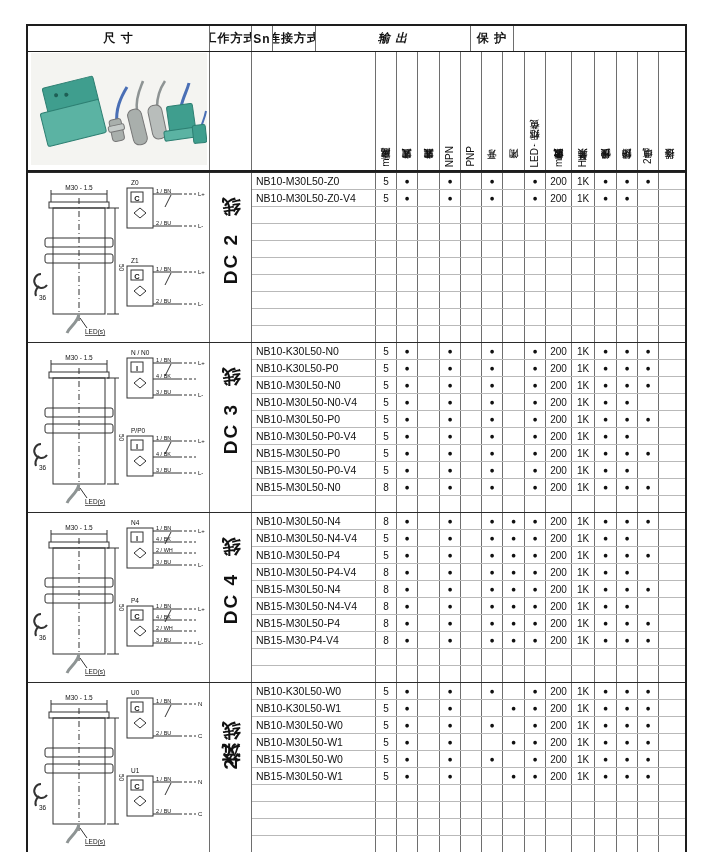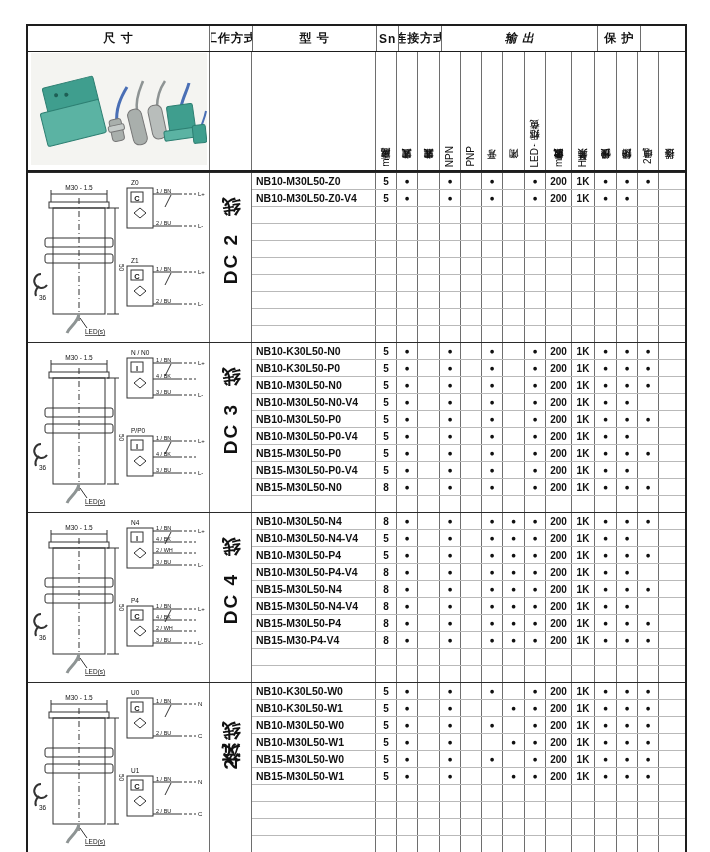--- a/index.html
+++ b/index.html
@@ -6,21 +6,21 @@
   body{
     width:710px;height:852px;background:#ffffff;overflow:hidden;
     font-family:"Liberation Sans","DejaVu Sans",sans-serif;color:#111;
     -webkit-font-smoothing:antialiased;
   }
   .sheet{position:relative;width:710px;height:852px;}
   .dtable{
     position:absolute;left:26px;top:24px;width:657px;
     border:2px solid #1d1d1d;background:#fff;
   }
-  .row{display:flex;justify-content:space-between;}
+  .row{display:flex;}
   .cell{box-sizing:border-box;border-right:1px solid #6e6e6e;position:relative;}
   .cell:last-child{border-right:none;margin-top:40px;}
 
   
   .hrow1{height:25px;border-bottom:1px solid #1d1d1d;}
   .hrow1 .cell{
     display:flex;align-items:center;justify-content:center;
     font-size:12px;font-weight:bold;letter-spacing:1px;white-space:nowrap;overflow:hidden;
   }
   .hrow2{height:118px;border-bottom:2px solid #1d1d1d;}
@@ -43,21 +43,21 @@
   .diagram-cell{
     width:182px;box-sizing:border-box;border-right:1px solid #6e6e6e;
     display:flex;align-items:center;justify-content:center;background:#fff;
   }
   .mode-cell{
     width:42px;box-sizing:border-box;border-right:1px solid #6e6e6e;
     display:flex;align-items:center;justify-content:center;
   }
   .mode-cell .vtext{font-size:19px;font-weight:bold;letter-spacing:2px;}
   .rows{flex:1;display:flex;flex-direction:column;}
-  .trow{display:flex;height:16px;border-bottom:1px solid #b9b9b9;font-weight:bold;}
+  .trow{display:flex;height:16px;border-bottom:1px solid #b9b9b9;}
   .trow:last-child{border-bottom:none;}
   .trow .cell{
     display:flex;align-items:center;justify-content:center;
     font-size:10px;white-space:nowrap;overflow:hidden;
   }
   .trow .model{
     width:124px;justify-content:flex-start;padding-left:4px;font-size:10.5px;
     letter-spacing:0;
   }
   .dot{font-size:8.5px;}
@@ -65,21 +65,20 @@
 </style>
 </head>
 <body>
 
 <div class="sheet">
   <div class="dtable">
 
     <div class="row hrow1">
       <div class="cell w-size">尺  寸</div>
       <div class="cell w-work">工作方式</div>
-      <div class="cell w-model">型  号</div>
       <div class="cell w-sn">Sn</div>
       <div class="cell w-mount">连接方式</div>
       <div class="cell w-out">输  出</div>
       <div class="cell w-prot">保 护</div>
       <div class="cell w-conn">连接方式</div>
     </div>
 
     <div class="row hrow2">
       <div class="cell w-size" style="align-items:center;">
         <span id="photo-slot"><svg width="176" height="112" viewBox="0 0 176 112">

